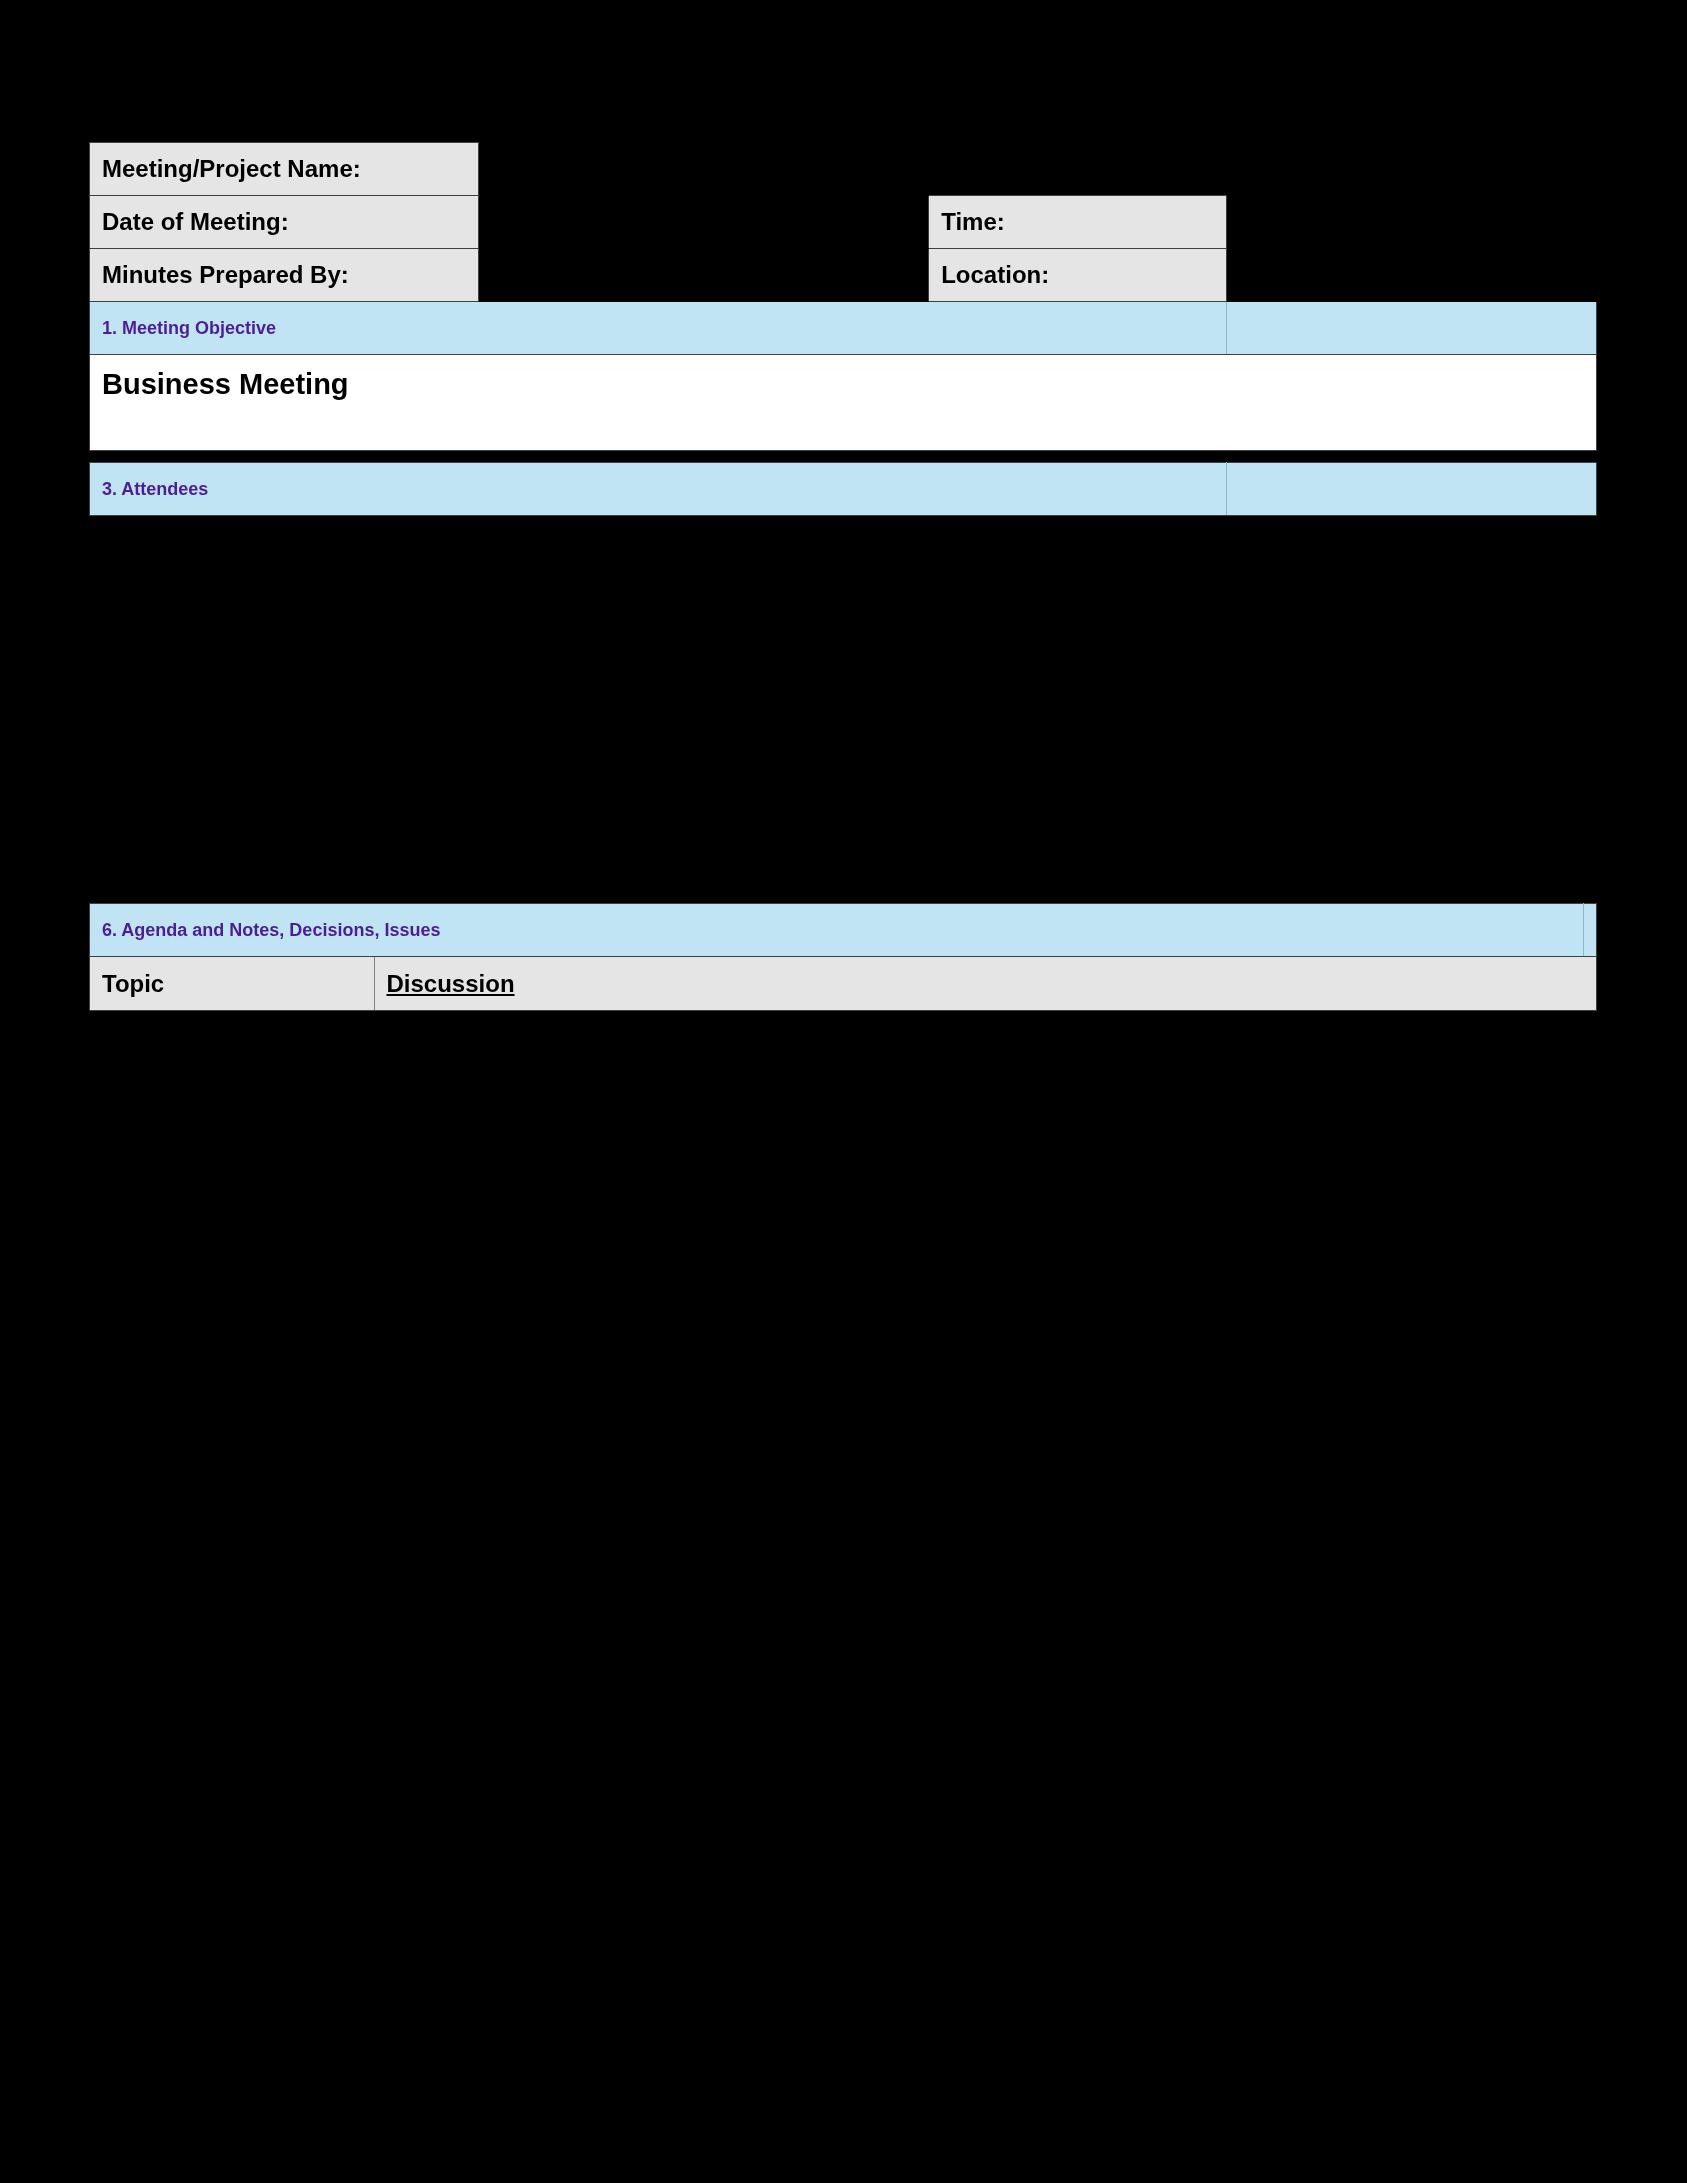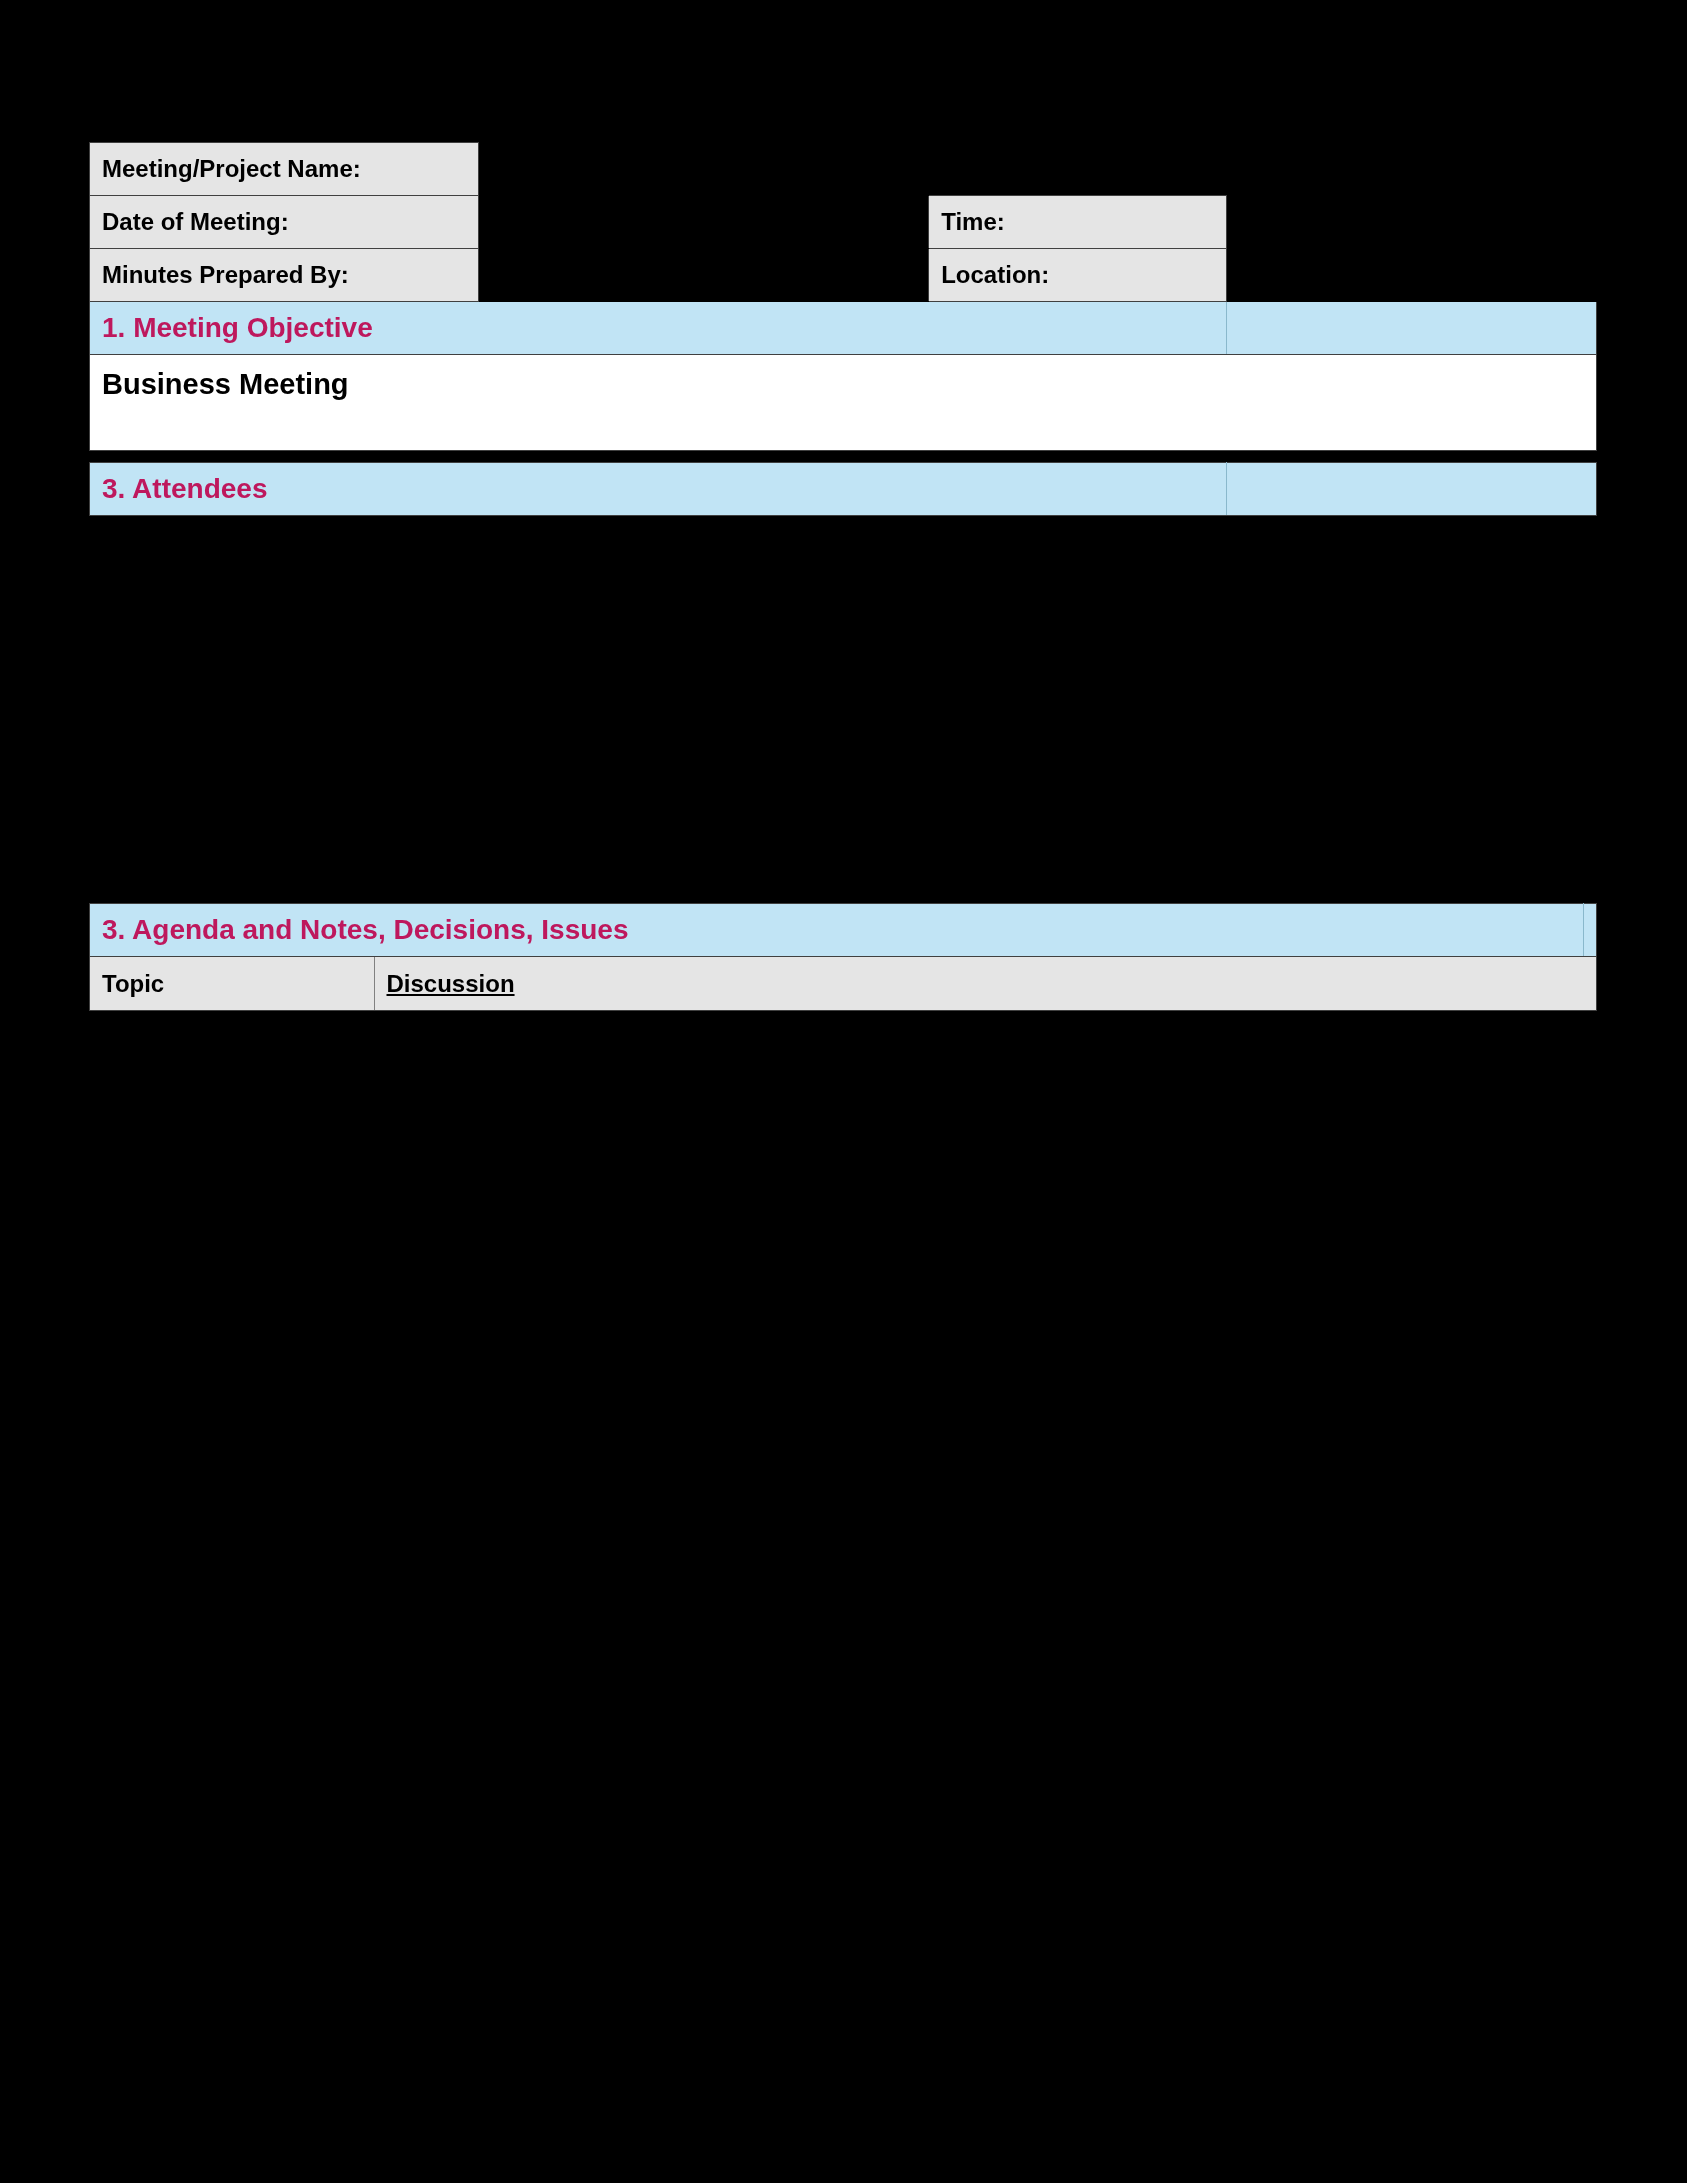--- a/index.html
+++ b/index.html
@@ -33,22 +33,22 @@
     font-size: 24px;
     color: #000;
   }
   .black-cell {
     background: #000;
     border-color: #000 !important;
   }
   .blue-header {
     background: #c1e4f5;
     font-weight: bold;
-    font-size: 28px;
-    color: #be185d;
+    font-size: 18px;
+    color: #4c1d95;
   }
   .blue-accent {
     background: #c1e4f5;
   }
   .white-cell {
     background: #fff;
     font-size: 29px;
     color: #000;
     font-weight: bold;
   }
@@ -115,21 +115,21 @@
     <tr>
       <td class="blue-header" colspan="3" style="border-right:1.3px solid #8ab8cc;">3. Attendees</td>
       <td class="blue-accent" style="width:13.2px; padding:0;"></td>
     </tr>
   </tbody>
     </table>
 
   <table class="section-3">
     <tbody>
         <tr>
-      <td class="blue-header" style="border-right:1.3px solid #8ab8cc;">3. Agenda and Notes, Decisions, Issues</td>
+      <td class="blue-header" style="border-right:1.3px solid #8ab8cc;">6. Agenda and Notes, Decisions, Issues</td>
       <td class="blue-accent" style="width:13.2px; padding:0;"></td>
     </tr>
     <tr>
       <td colspan="2" style="padding:0; border:1.3px solid #404040;">
         <table style="border-collapse:collapse; width:100%;">
           <tbody>
                 <tr>
             <td class="gray-cell" style="width:284px; border:none; border-right:1.3px solid #808080; padding:9.3px 12px; height:50px;">Topic</td>
             <td class="gray-cell" style="border:none; padding:9.3px 12px;text-decoration:underline;">Discussion</td>
           </tr>

